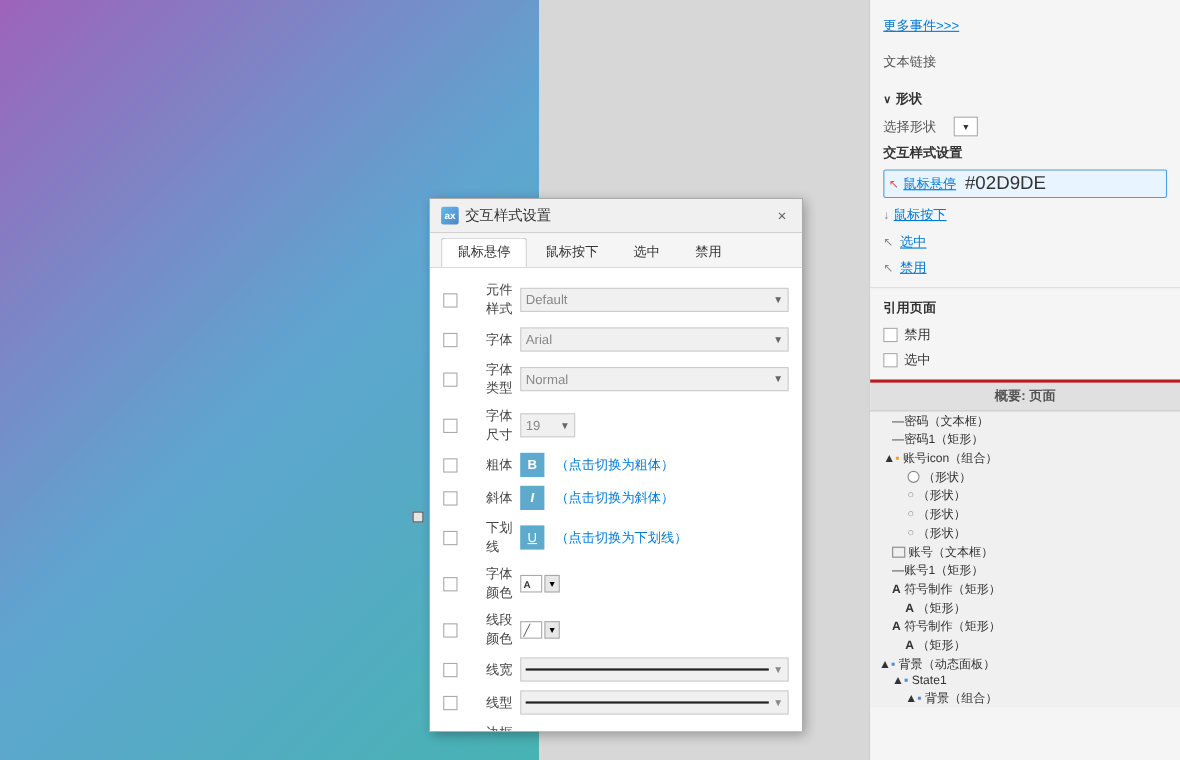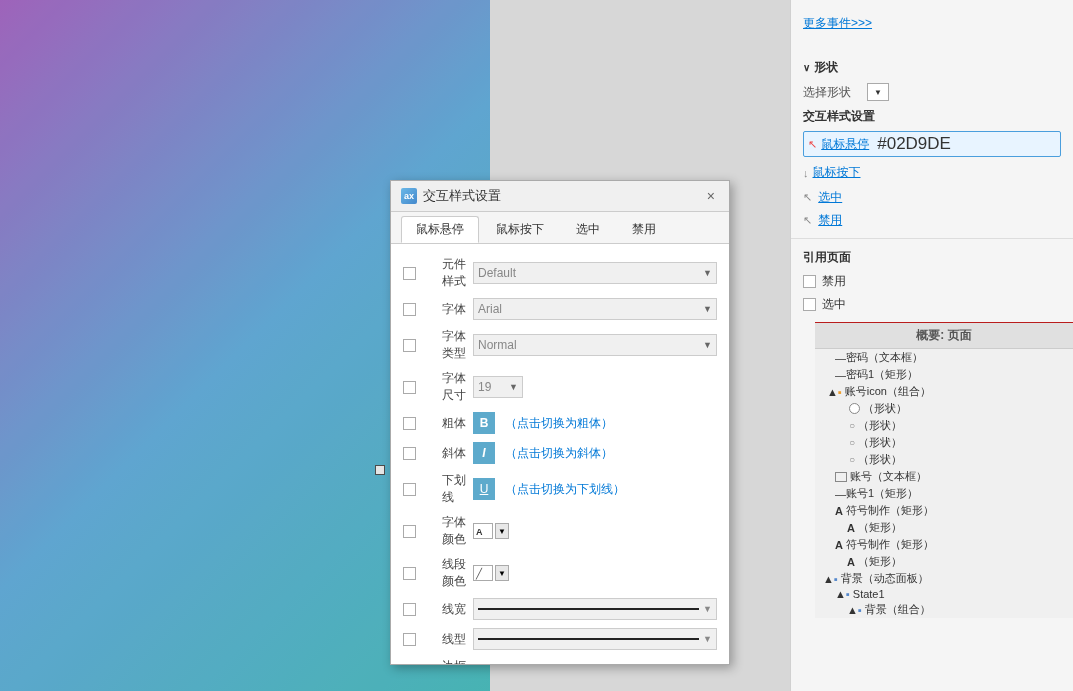--- a/index.html
+++ b/index.html
@@ -110,23 +110,22 @@
     .small-checkbox {
       width: 13px;
       height: 13px;
       border: 1px solid #aaa;
       background: white;
     }
 
     
     .tree-section {
       background: #f0f0f0;
-      border-top: 1px solid #b91c1c;
+      border-top: 3px solid #b91c1c;
       margin-top: 6px;
-      margin-left: 24px;
     }
 
     .tree-header {
       background: #e0e0e0;
       padding: 4px 12px;
       font-size: 12px;
       color: #555;
       font-weight: bold;
       text-align: center;
       border-bottom: 1px solid #ccc;
@@ -385,20 +384,23 @@
   <div class="canvas-white-area"></div>
   <div class="canvas-small-rect"></div>
 </div>
 
 <div class="right-panel">
   <div class="right-panel-section">
     <div class="right-panel-row">
       <span class="link-text">更多事件&gt;&gt;&gt;</span>
     </div>
     <div class="right-panel-row" style="height:10px;"></div>
+    <div class="right-panel-row">
+      <span style="color:#555;">文本链接</span>
+    </div>
     <div class="right-panel-row" style="height:6px;"></div>
   </div>
 
   <div class="section-title">
     <span class="arrow">∨</span>
     <span>形状</span>
   </div>
   <div class="right-panel-row" style="padding: 3px 12px; gap:16px;">
     <span style="font-size:12px; color:#555;">选择形状</span>
     <div style="width:22px; height:18px; border:1px solid #aaa; background:white; display:inline-flex; align-items:center; justify-content:center;">

